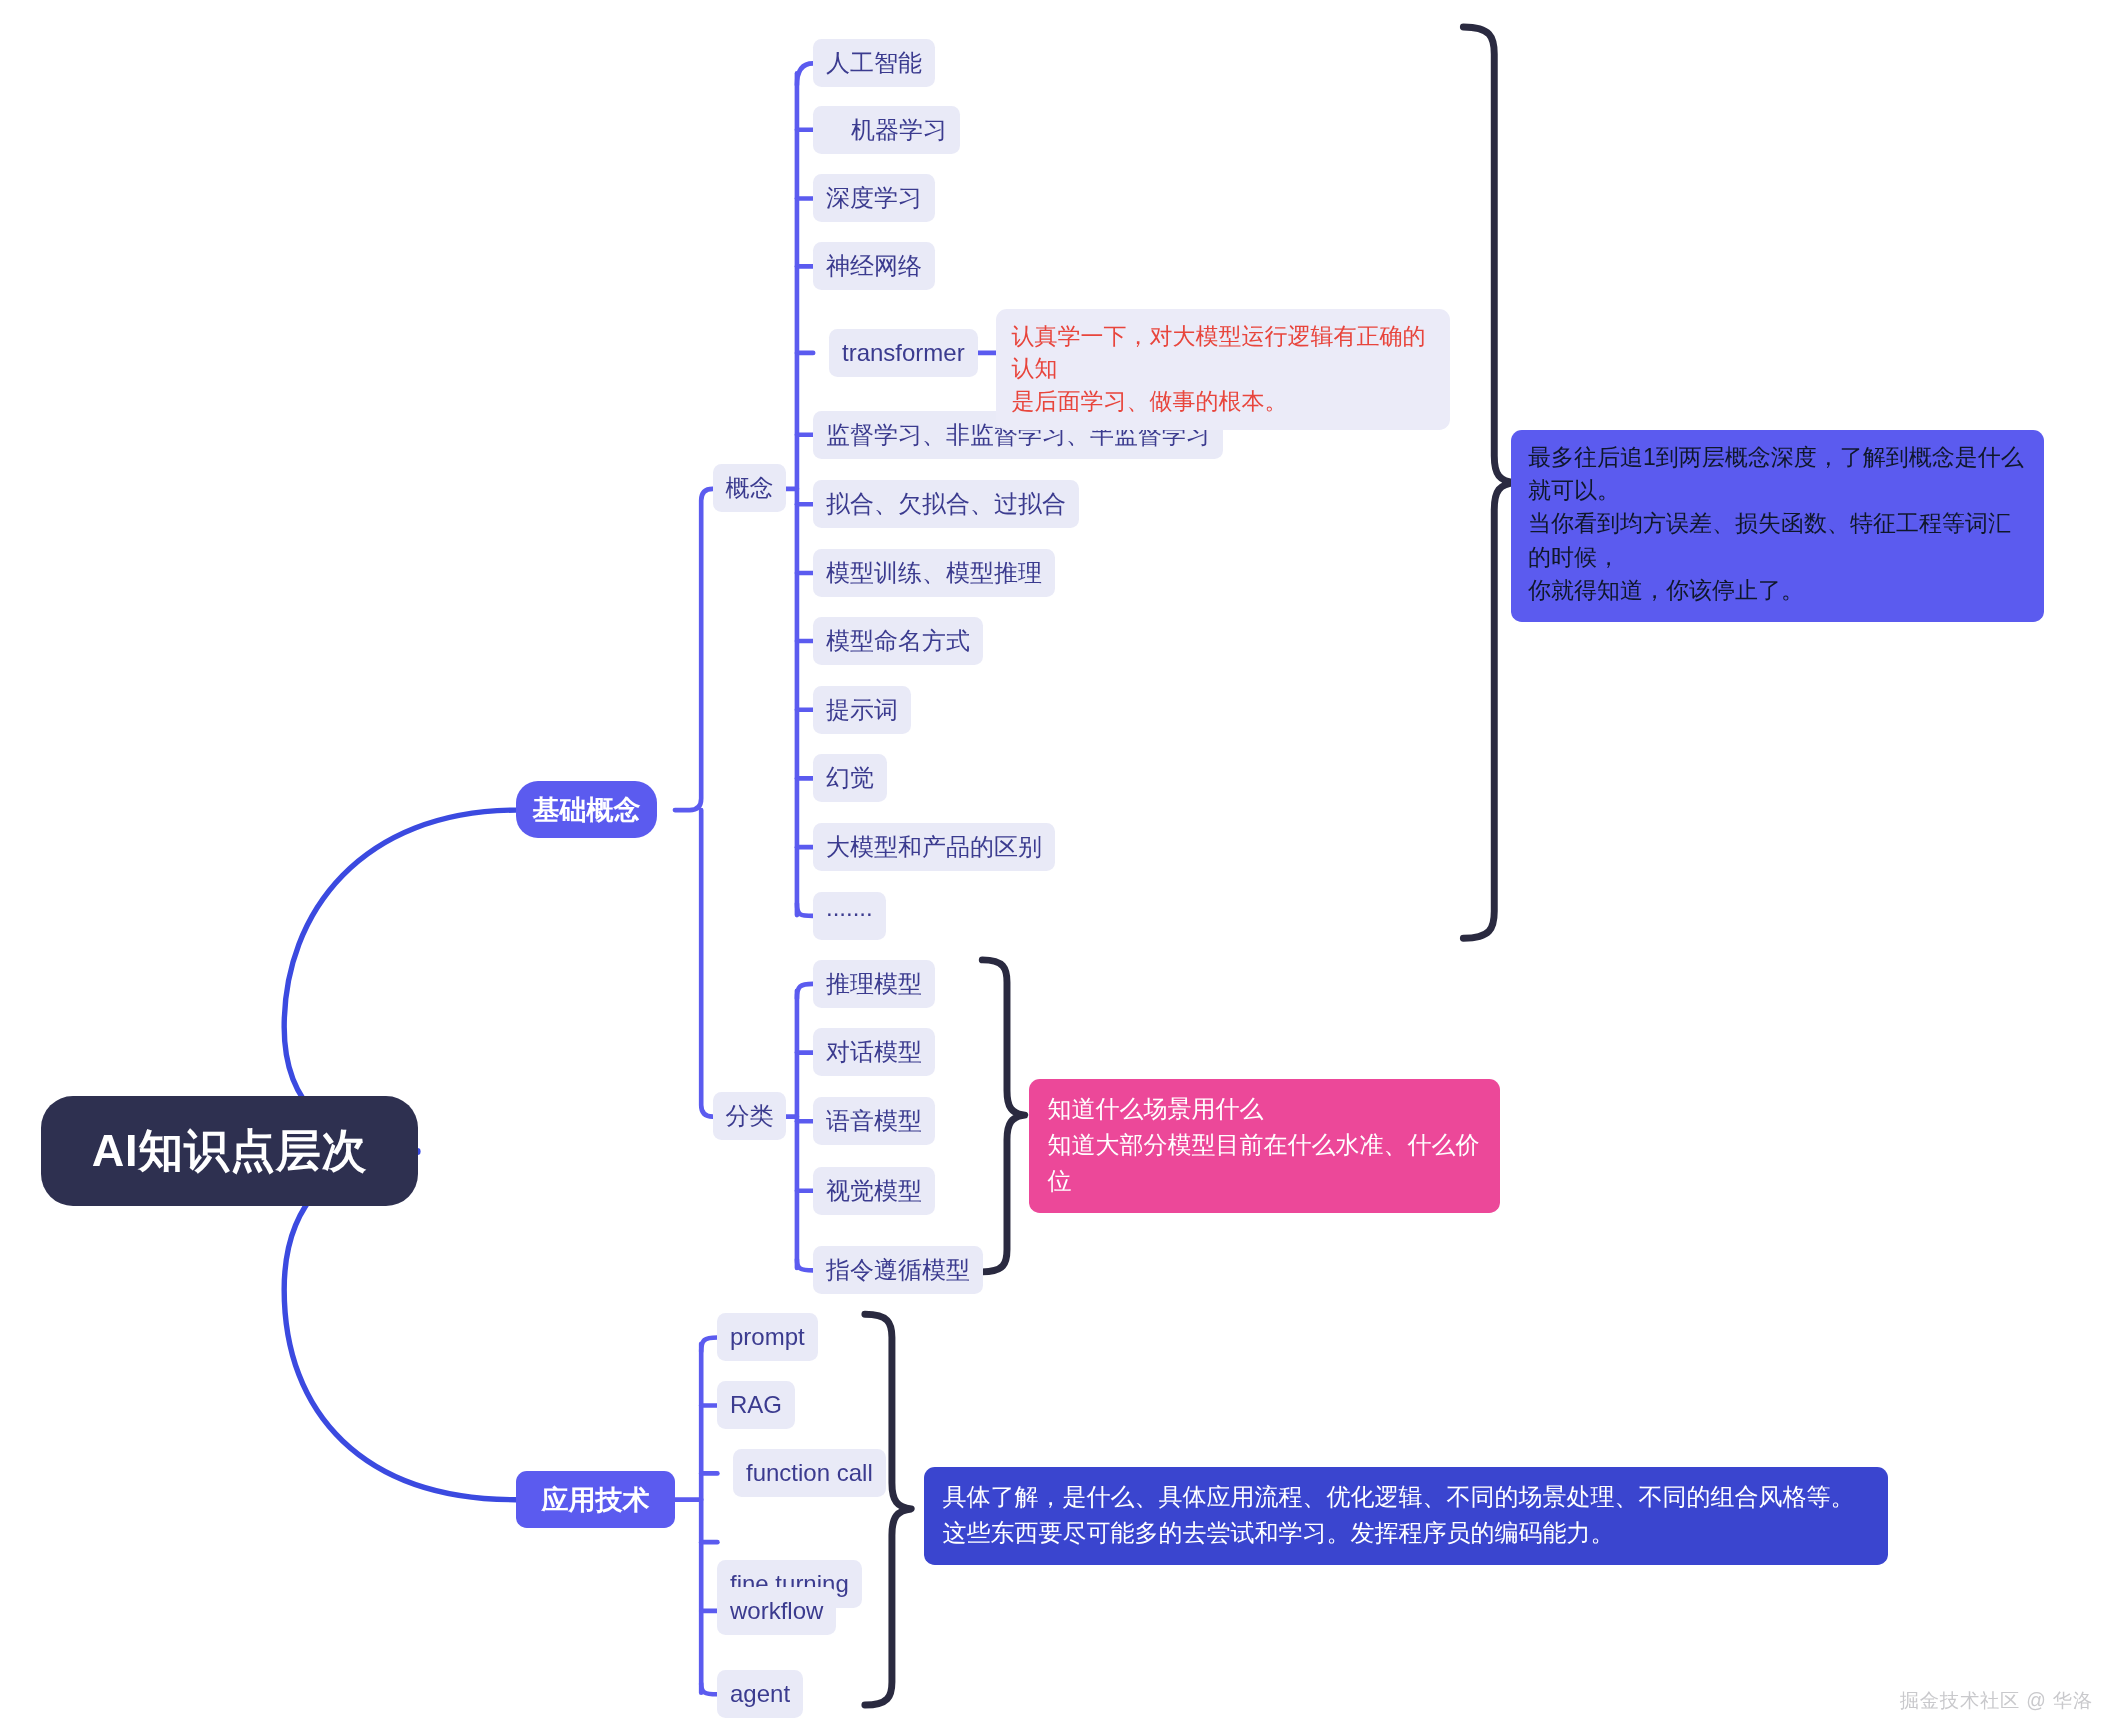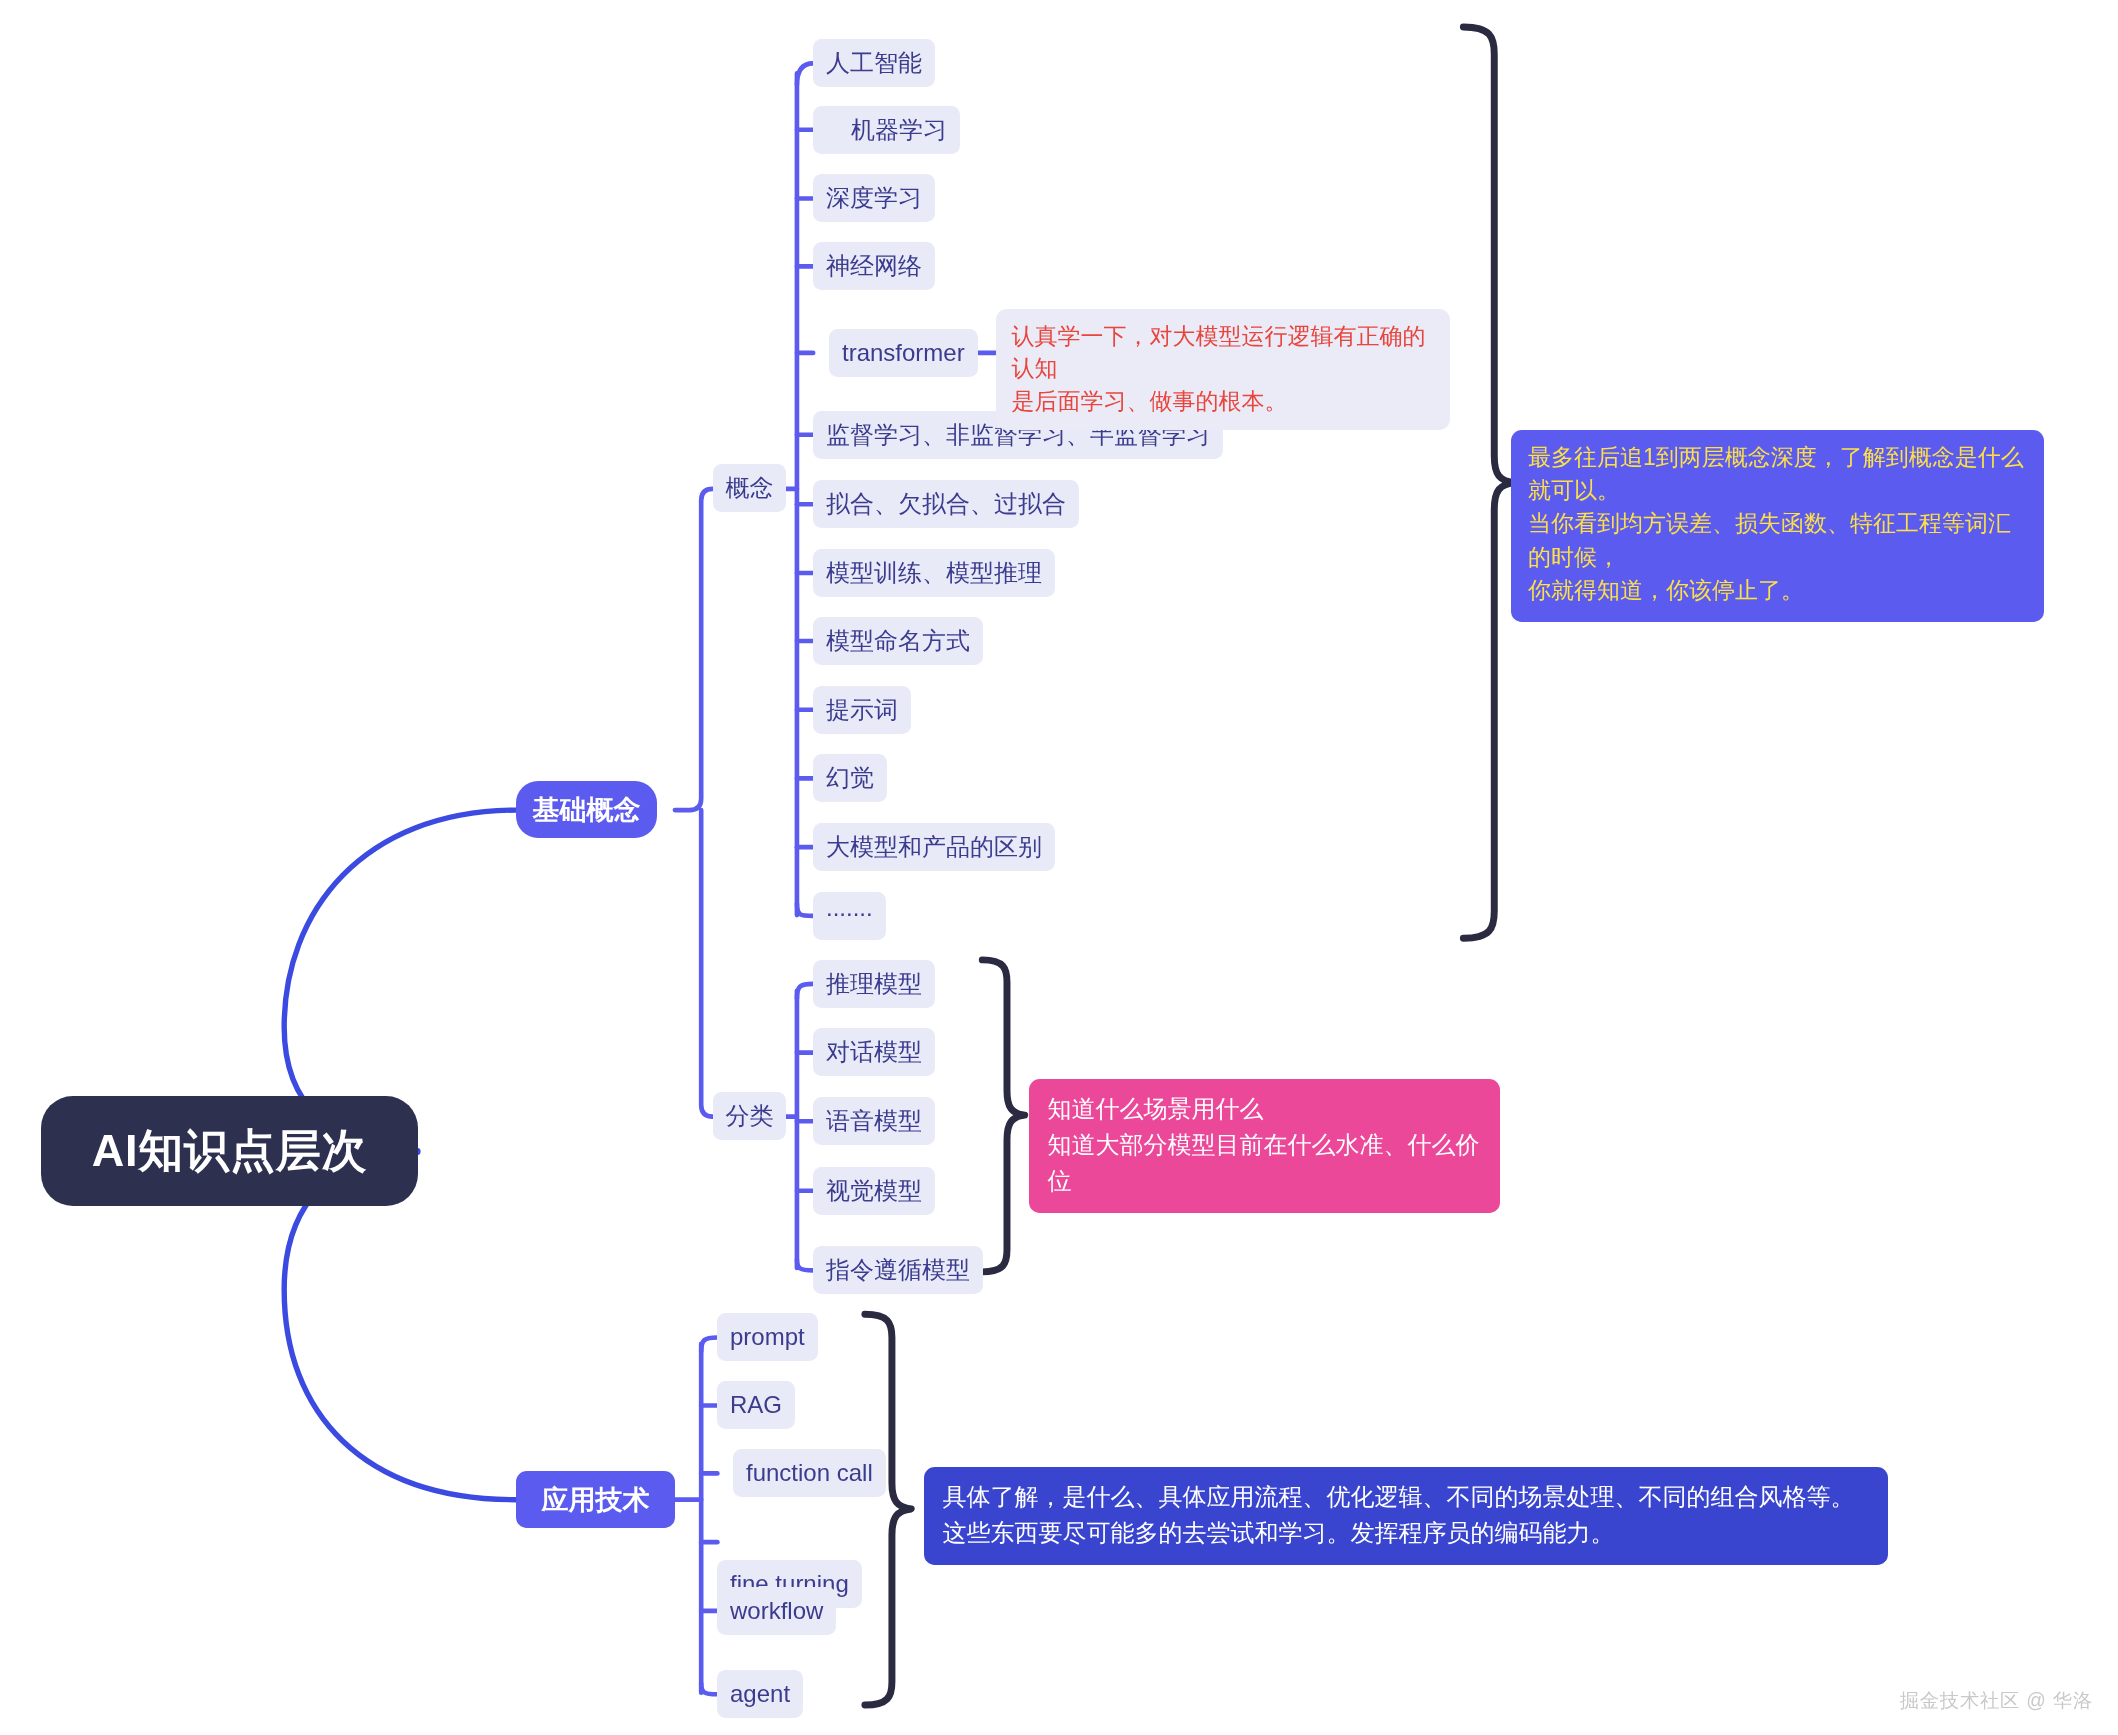--- a/index.html
+++ b/index.html
@@ -97,21 +97,21 @@
     background:#ebebf8;
     color:#e8453c;
     font-size:23px;
     line-height:1.42;
   }
   .callout-blue-1{
     left:1511px; top:430px;
     width:533px;
     padding:10.8px 15.4px 14px 17px;
     background:#5b5bef;
-    color:#fde047;
+    color:#0f172a;
     font-size:23px;
     line-height:1.45;
   }
   .callout-blue-2{
     left:1029px; top:1079px;
     width:471px;
     padding:12.4px 17px 14px 18.5px;
     background:#ec4899;
     color:#ffffff;
     font-size:24px;

